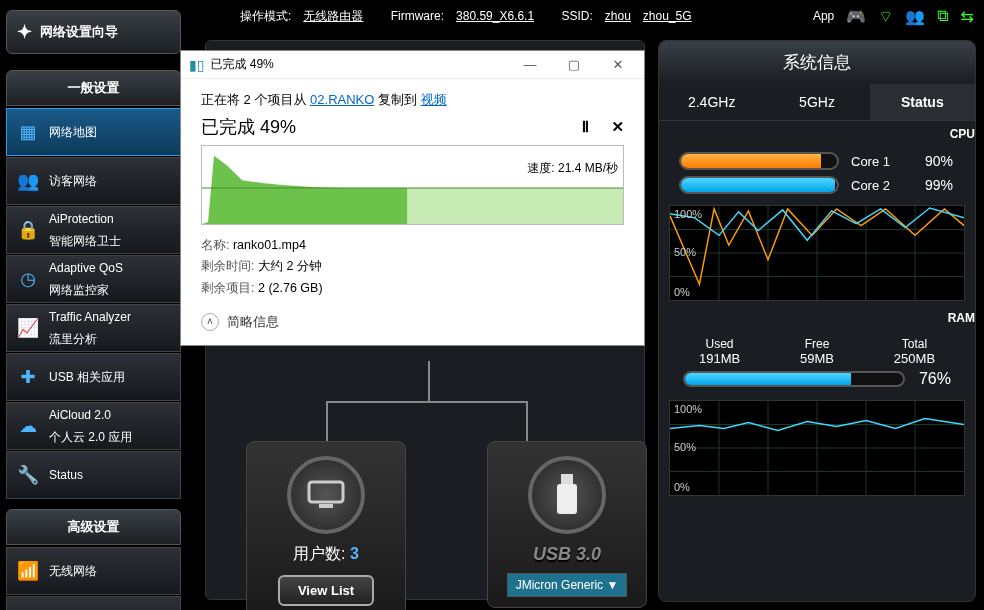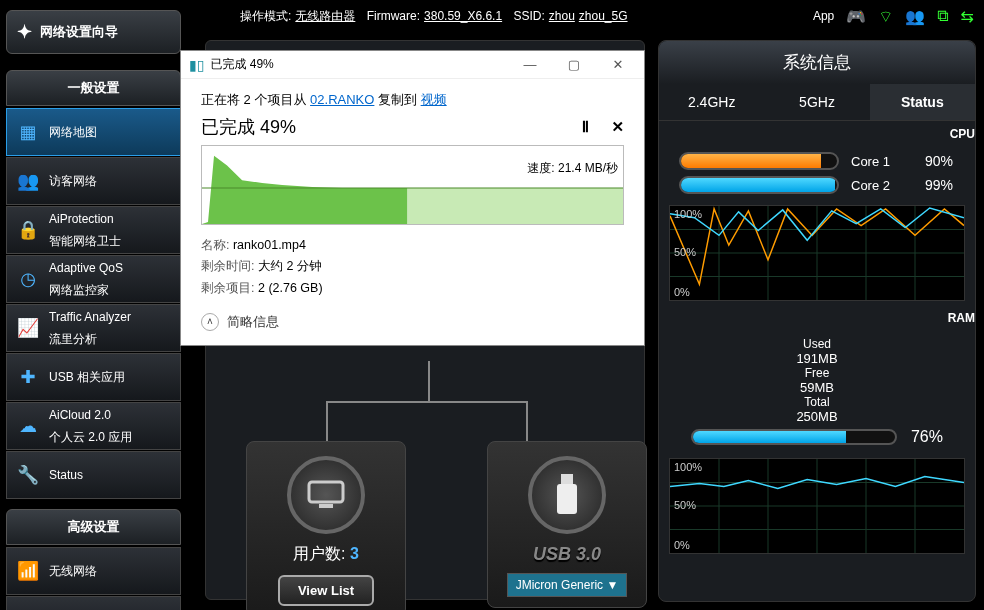--- a/index.html
+++ b/index.html
@@ -1,20 +1,20 @@
 <!DOCTYPE html>
 <html><head>
 <meta charset="utf-8">
 <style>
 * { box-sizing: border-box; margin: 0; padding: 0; font-family: Arial, sans-serif; }
 body { background: #000; width: 984px; height: 610px; overflow: hidden; position: relative; color: #fff; }
 
 
 .topbar { height: 20px; display: flex; align-items: center; padding: 0 10px; font-size: 12px; color: #fff; justify-content: space-between; margin-top: 6px; }
-.topbar .left { display: flex; gap: 4px; align-items: center; margin-left: 230px; }
+.topbar .left { display: flex; gap: 12px; align-items: center; margin-left: 230px; }
 .topbar a { color: #fff; text-decoration: underline; }
 .topbar .right { display: flex; gap: 12px; align-items: center; }
 .topbar .ico { color: #3f3; font-size: 16px; }
 
 
 .wizard { position: absolute; top: 10px; left: 6px; width: 175px; height: 44px; background: linear-gradient(#3a3f45,#1c2024); border: 1px solid #555; border-radius: 6px; display: flex; align-items: center; gap: 8px; padding: 0 10px; font-size: 13px; font-weight: bold; }
 .wizard .wand { font-size: 18px; }
 
 
 .sidebar { position: absolute; left: 6px; top: 70px; width: 175px; }
@@ -51,24 +51,24 @@
 .core-row { display:flex; align-items:center; padding:3px 20px; gap:12px; }
 .bar-track { width:160px; height:18px; border:2px solid #555; border-radius:10px; overflow:hidden; background:#111; }
 .bar-fill { height:100%; }
 .bar-fill.orange { background:linear-gradient(#ffb347,#ff7b00); }
 .bar-fill.cyan { background:linear-gradient(#4fd8ff,#00a4e8); }
 .core-label { width:50px; font-size:13px; }
 .core-pct { width:40px; text-align:right; font-size:14px; }
 .chart { margin:8px 10px 4px; height:96px; background:#000; border:1px solid #333; position:relative; }
 .chart .grid-y { position:absolute; left:0; font-size:11px; color:#ccc; }
 .chart .gy1 { top:2px; left:4px; } .chart .gy2 { top:40px; left:4px;} .chart .gy3 { bottom:2px; left:4px;}
-.ram-stats { display:flex; justify-content:space-around; padding:4px 10px 4px;flex-direction:column; }
+.ram-stats { display:flex; justify-content:space-around; padding:4px 10px 4px; }
 .ram-col { text-align:center; font-size:12px; }
 .ram-col .v { font-size:13px; }
-.ram-bar-row { display:flex; align-items:center; gap:14px; padding:0 32px 4px; }
+.ram-bar-row { display:flex; align-items:center; gap:14px; padding:0 24px 4px; }
 .ram-track { flex:1; height:16px; border:2px solid #555; border-radius:10px; background:#111; overflow:hidden; }
 .ram-fill { height:100%; background:linear-gradient(#4fd8ff,#00a4e8); }
 
 
 .win-dlg { position:absolute; top:50px; left:180px; width:465px; height:296px; background:#fff; color:#000; border:1px solid #888; z-index:50; font-family:"Segoe UI",Arial,sans-serif; }
 .win-titlebar { height:28px; display:flex; align-items:center; padding:0 4px 0 8px; font-size:12px; border-bottom:1px solid #eee; }
 .win-titlebar .icon-copy { color:#1e90a0; margin-right:6px; font-size:14px; }
 .win-titlebar .sp { flex:1; }
 .win-ctrl { width:44px; text-align:center; color:#555; font-size:13px; }
 .win-body { padding:12px 20px; font-size:13px; }

